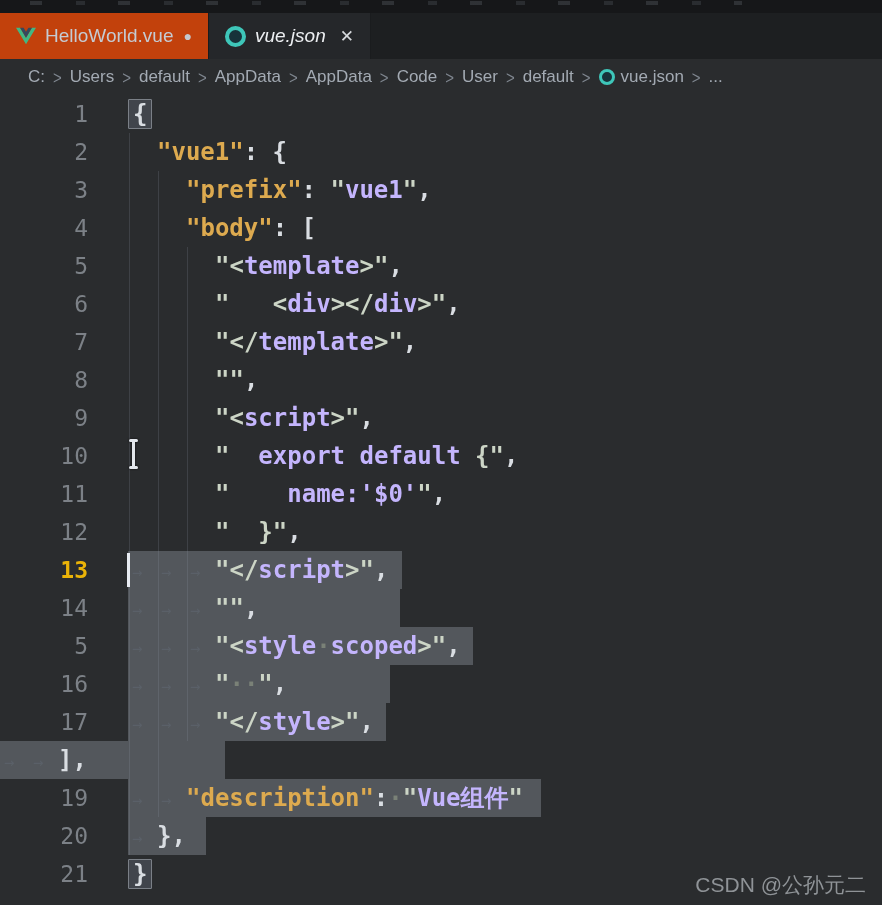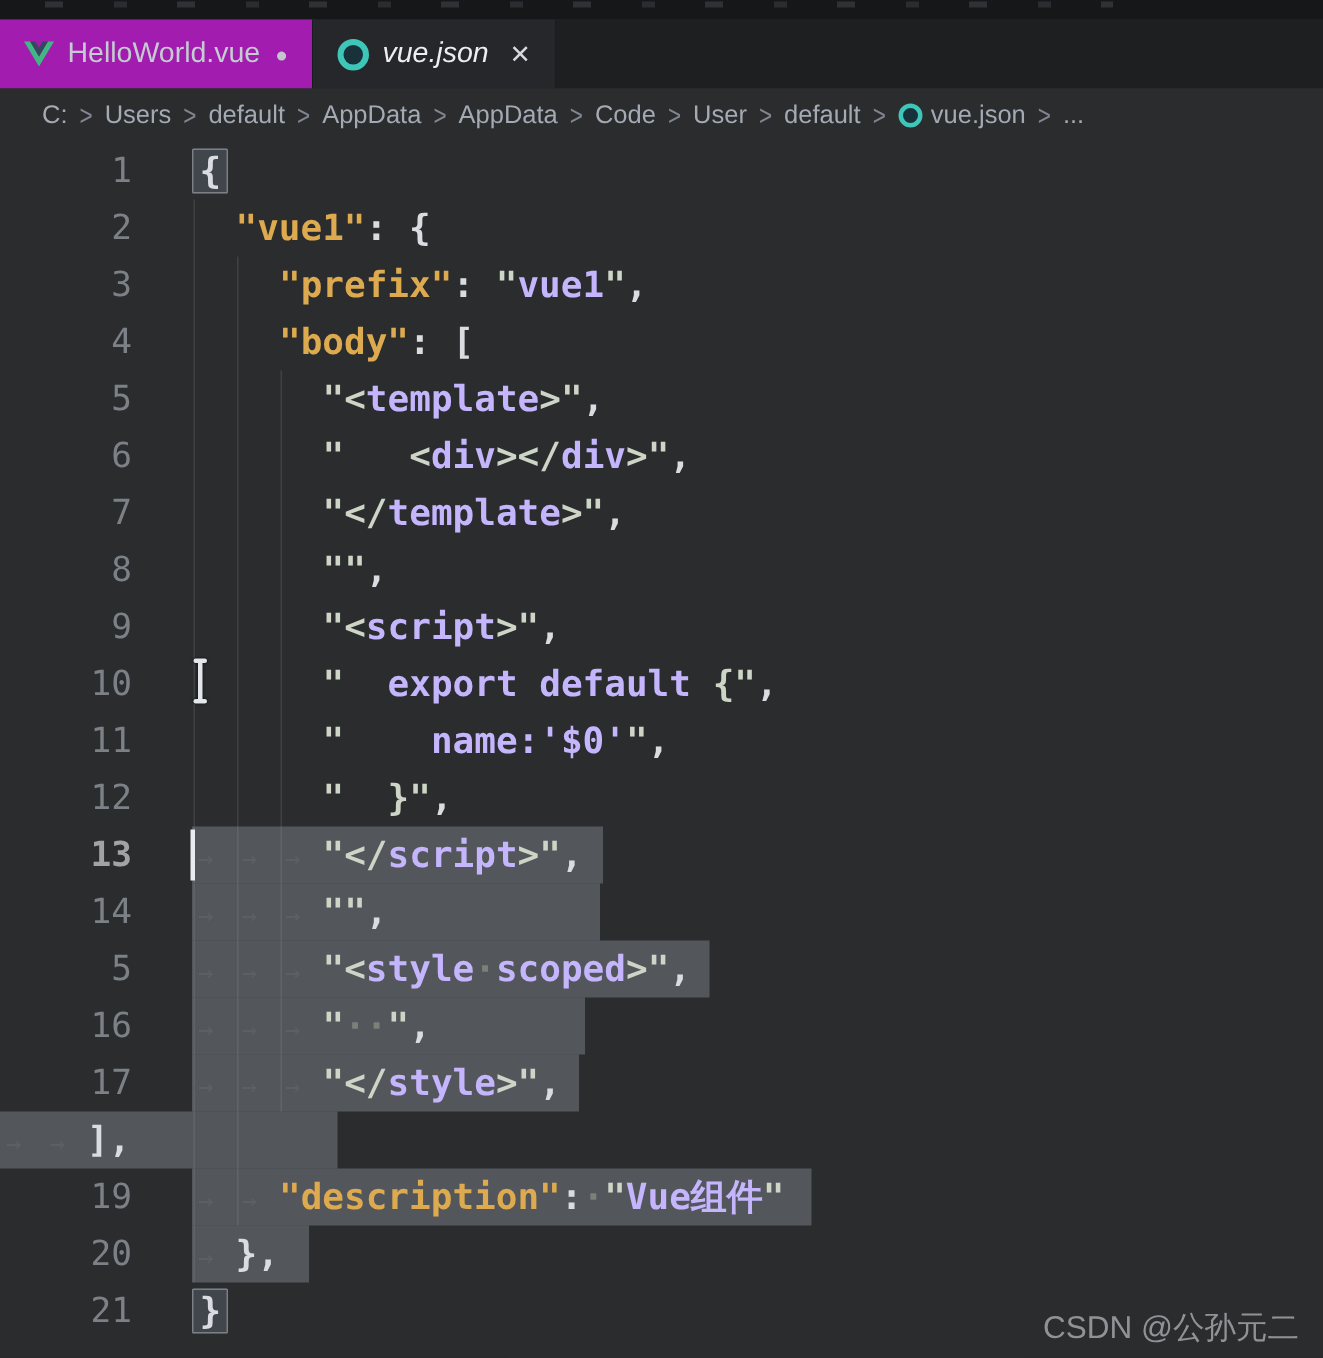--- a/index.html
+++ b/index.html
@@ -8,21 +8,21 @@
 
   
   .titlebar-sliver{position:absolute;left:0;top:0;width:882px;height:13px;background:#161719;}
   .titlebar-sliver::after{content:"";position:absolute;left:30px;right:140px;top:1px;height:4px;
       background:repeating-linear-gradient(90deg,#43474c 0 12px,transparent 12px 46px,#3a3e43 46px 55px,transparent 55px 88px);
       opacity:.55;}
 
   
   .tabbar{position:absolute;left:0;top:13px;width:882px;height:46px;background:#1d1f21;display:flex;}
   .tab{display:flex;align-items:center;height:100%;padding:0 16px;box-sizing:border-box;cursor:pointer;}
-  .tab-1{background:#a21caf;border-right:1px solid #1a1c1e;}
+  .tab-1{background:#c2410c;border-right:1px solid #1a1c1e;}
   .tab-2{background:#25272a;border-right:1px solid #1a1c1e;}
   .tab-label{font-size:19px;color:#c5cbd3;margin:0 10px 0 9px;white-space:nowrap;}
   .tab-2 .tab-label{color:#eceef1;font-style:italic;}
   .vue-icon{width:20px;height:18px;display:inline-block;}
   .json-ring{display:inline-block;width:13px;height:13px;border:4px solid #3ec6b9;border-radius:50%;
              box-sizing:content-box;background:#17323a;}
   .mod-dot{font-size:14px;color:#c3c7cd;line-height:1;}
   .close-x{font-size:17px;color:#d6d9dd;margin-left:4px;line-height:1;}
 
   
@@ -32,21 +32,21 @@
   .bc-sep{color:#7f868f;margin:0 8px;font-size:15px;transform:scaleY(1.25);display:inline-block;}
   .breadcrumb .json-ring{width:10px;height:10px;border-width:3.5px;}
 
   
   .editor{position:absolute;left:0;top:95px;width:882px;height:810px;background:#2a2c2e;
           font-family:"DejaVu Sans Mono", monospace;font-size:24px;font-weight:700;}
   .guide{position:absolute;width:1px;background:#3e4146;}
   .row{display:flex;height:38px;line-height:38px;}
   .lnum{flex:0 0 128px;box-sizing:border-box;text-align:right;padding-right:40px;
         color:#7c8187;font-size:23px;font-weight:400;user-select:none;}
-  .lnum.active{color:#a3a3a3;font-weight:700;}
+  .lnum.active{color:#eab308;font-weight:700;}
   .content{position:relative;white-space:pre;display:inline-block;height:38px;}
   .content.sel{background:rgba(150,157,168,0.38);}
   .tk-key{color:#ddaa4f;}
   .tk-pun{color:#d9dde2;}
   .tk-str{color:#c4b5fd;}
   .tk-strp{color:#ccd5c6;}
   .tk-ws{color:#7a8177;}
   .tk-boxpun{color:#d9dde2;border:1px solid #7b8087;background:#41454c;padding:0 4px;border-radius:1px;}
   .tab-arrow{display:inline-block;width:29px;box-sizing:border-box;padding-left:4px;color:#5a6068;
              font-size:17px;font-weight:400;}

